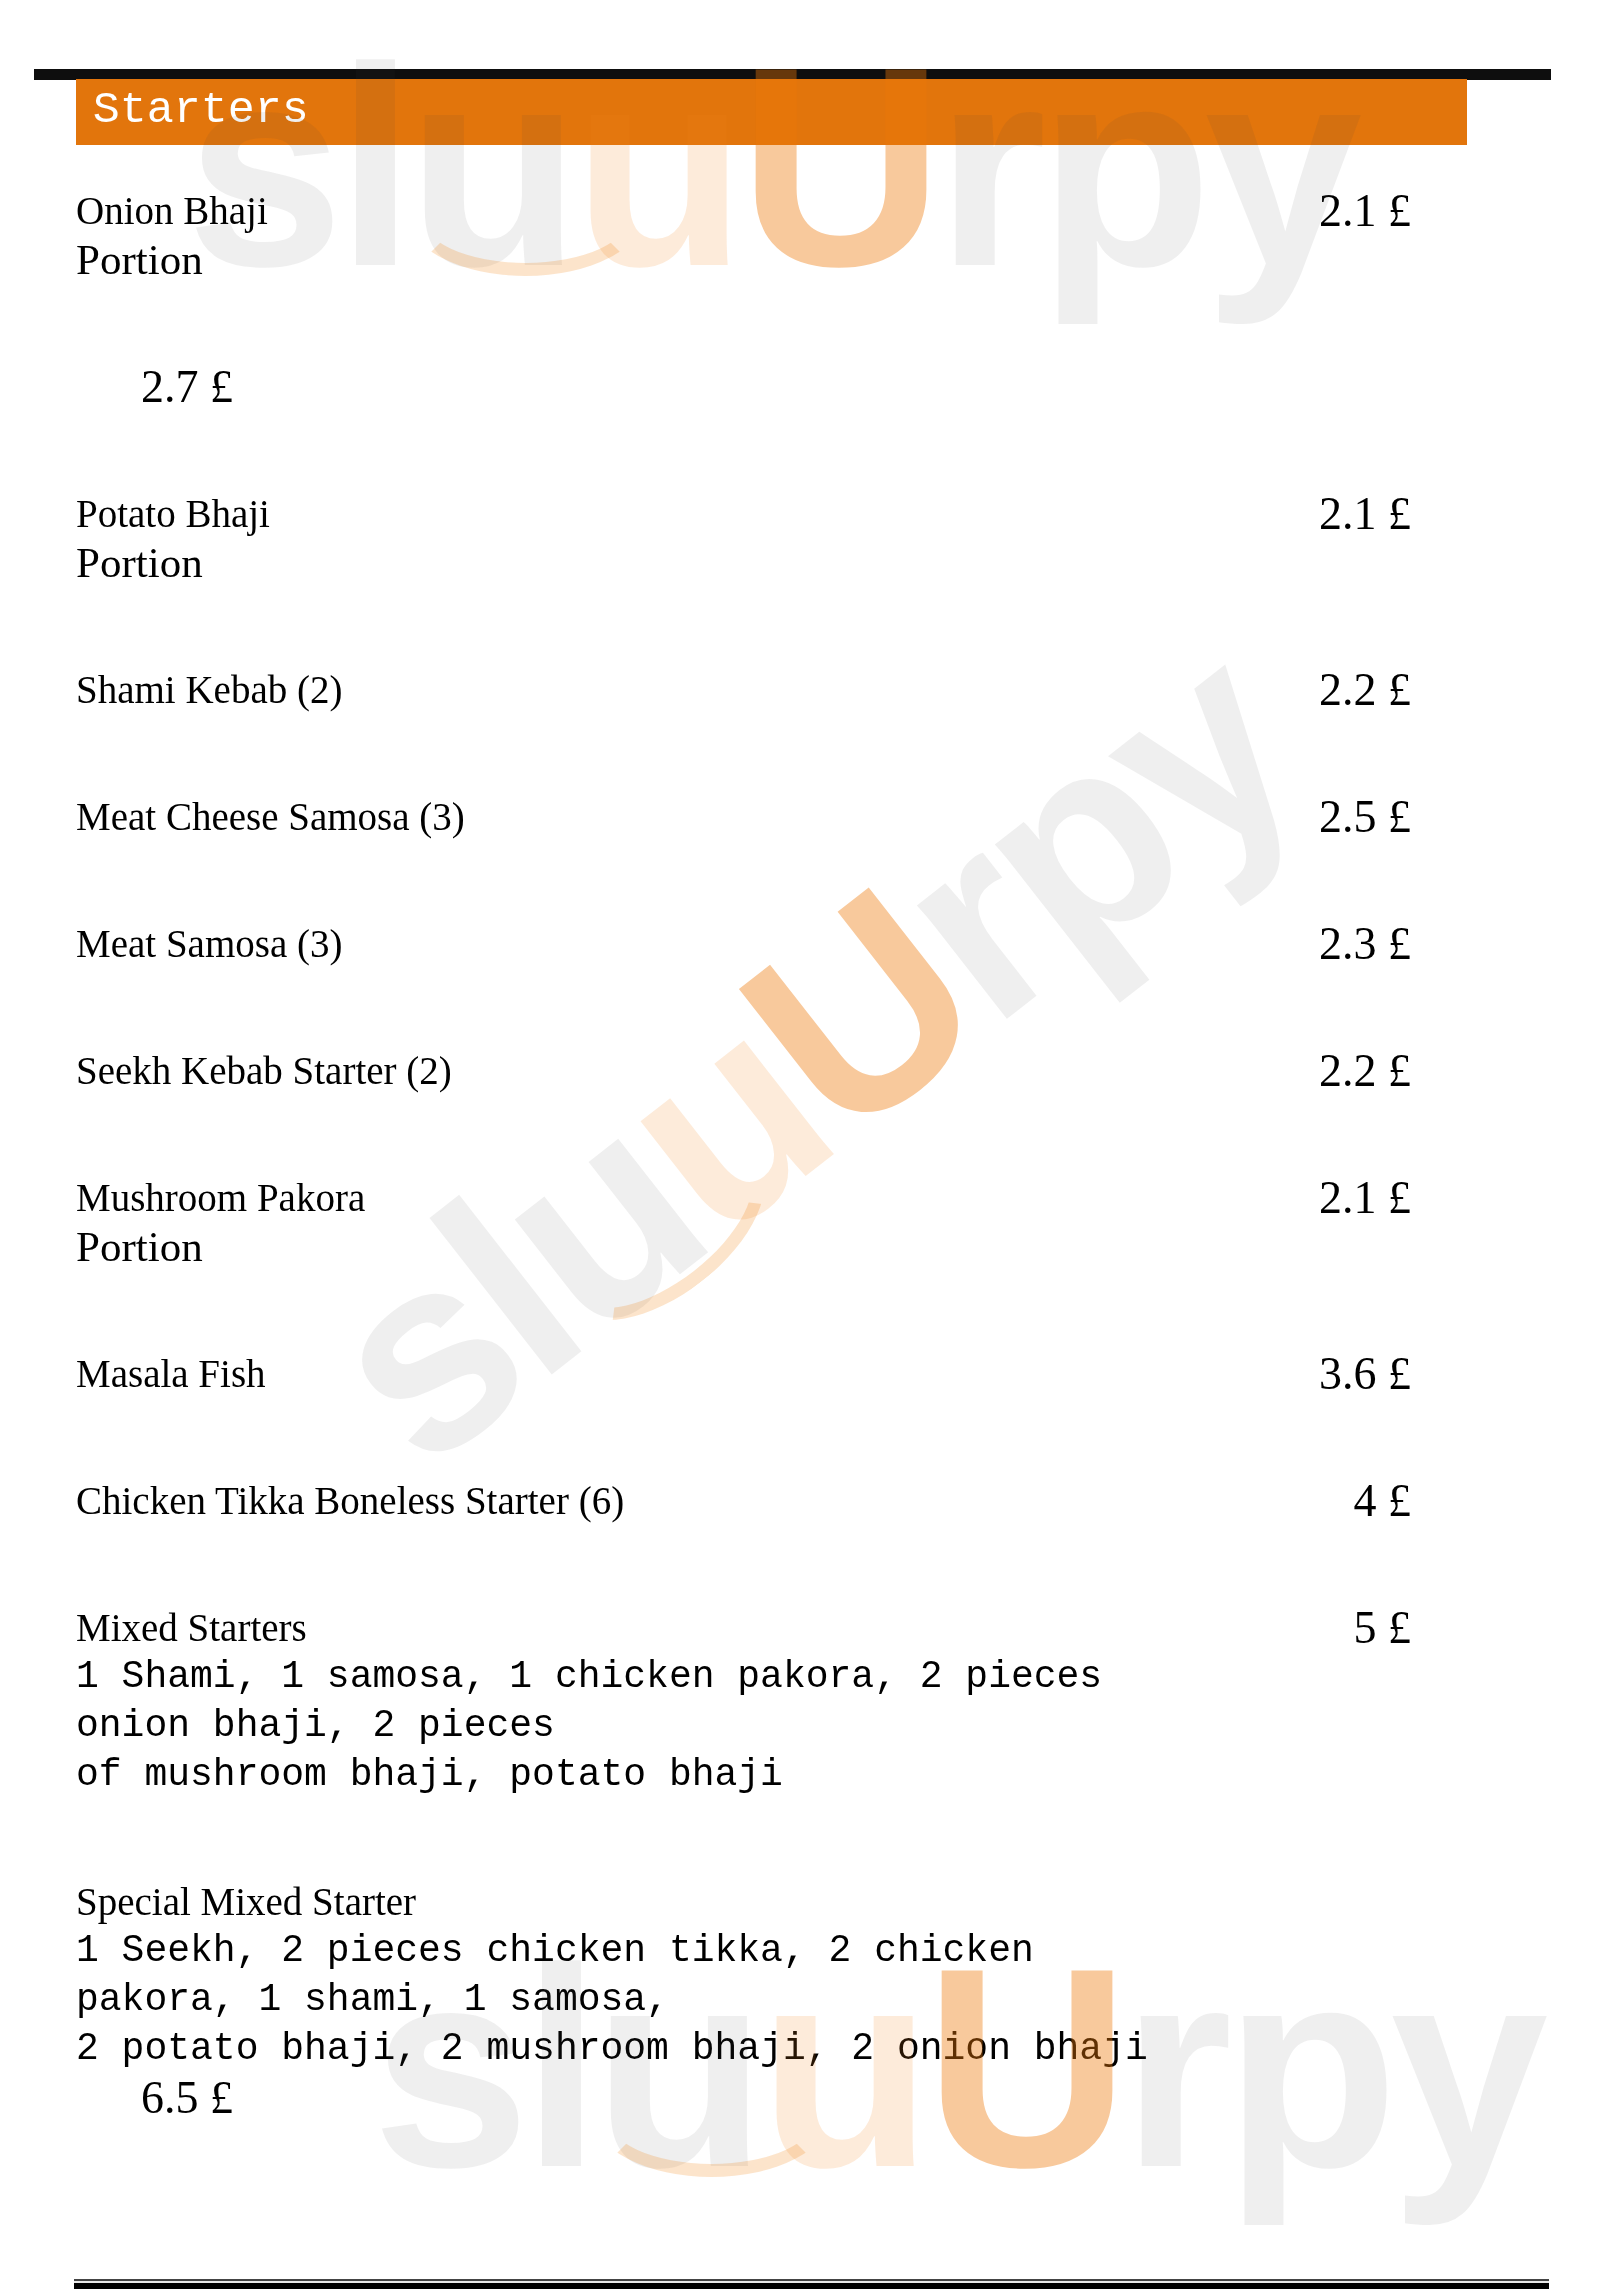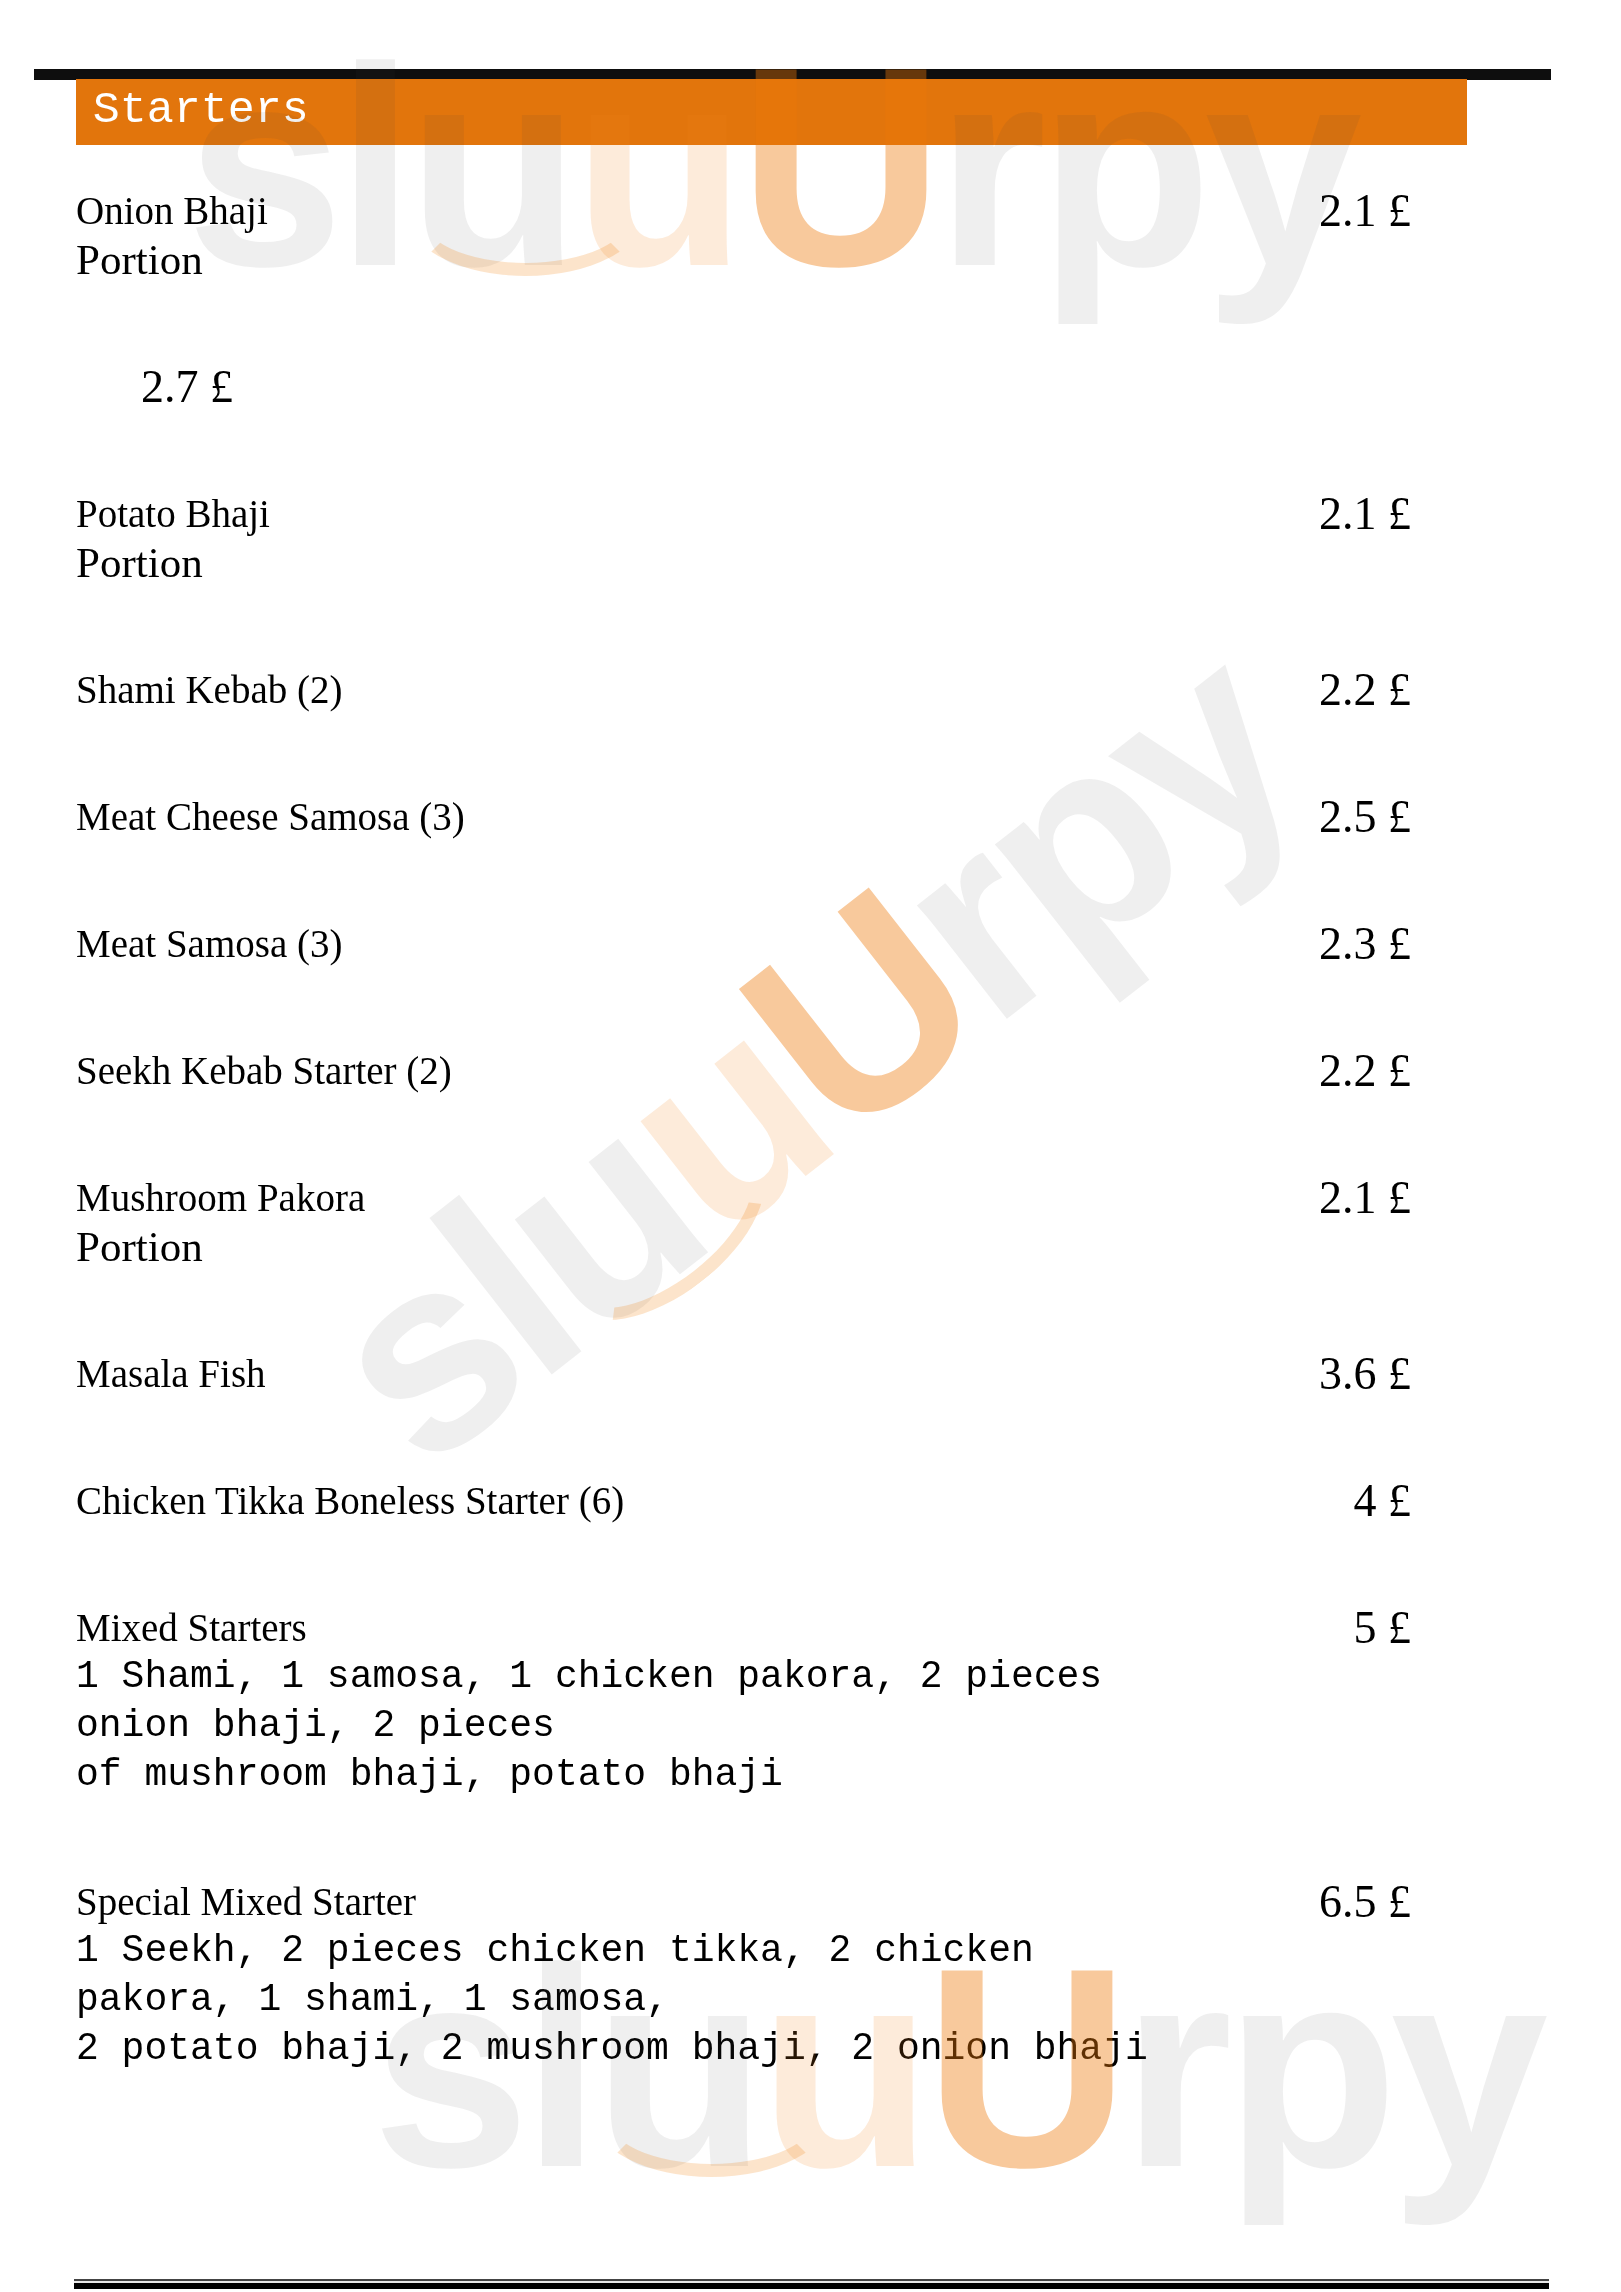--- a/index.html
+++ b/index.html
@@ -43,21 +43,21 @@
     position:absolute;
     left:76px; top:186px;
     width:1335px;
   }
   .row{
     display:flex;
     justify-content:space-between;
     align-items:flex-start;
     margin-bottom:78px;
   }
-  .row:last-child{margin-top:39px;}
+  .row:last-child{margin-top:39px;flex-direction:column;}
   .row .names{max-width:1078px;}
   .item-name{
     font-size:39px;
     line-height:49px;
   }
   .item-sub{
     font-size:43px;
     line-height:49px;
   }
   .item-desc{

